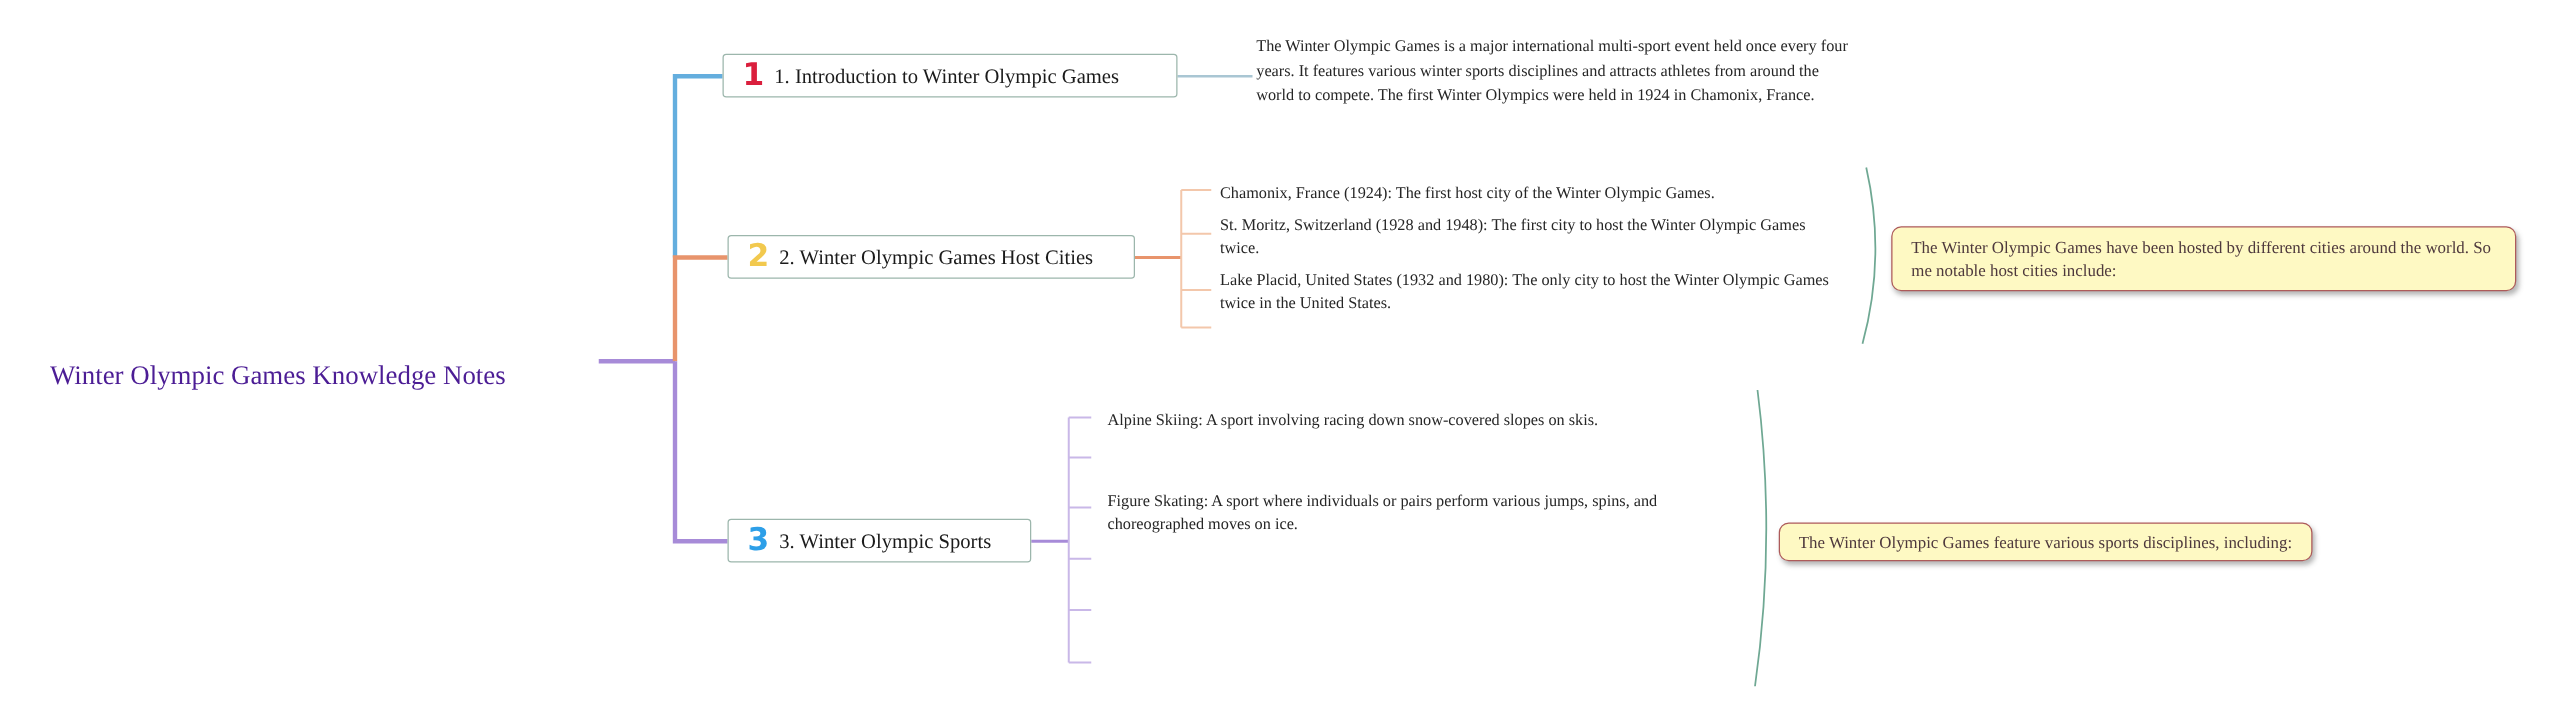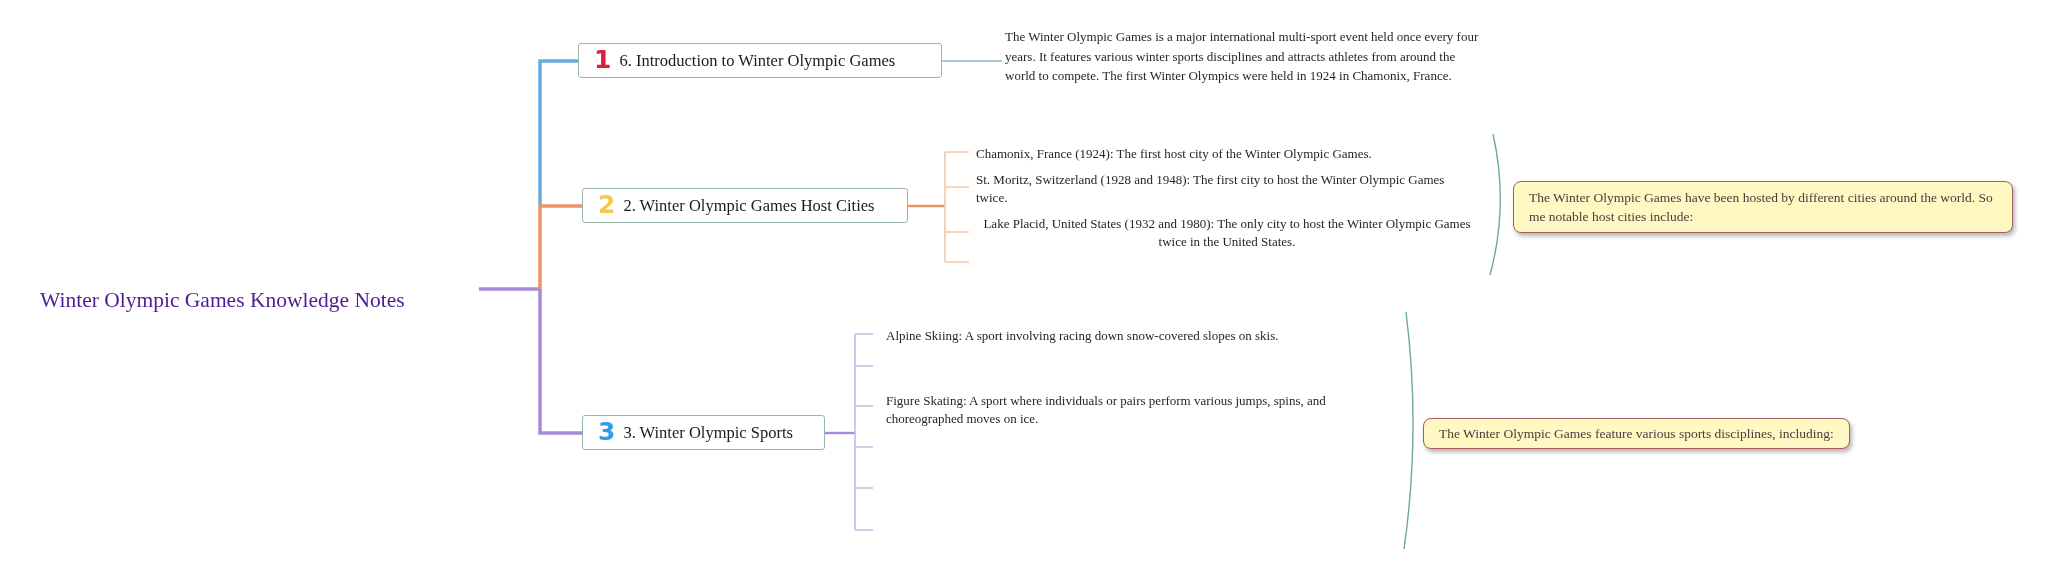--- a/index.html
+++ b/index.html
@@ -67,21 +67,21 @@
     color: #262626;
   }
   .child {
     position: absolute;
     font-size: 13px;
     line-height: 18px;
     color: #262626;
   }
   .c20 { left: 976px; top: 145px; width: 500px; }
   .c21 { left: 976px; top: 171px; width: 500px; }
-  .c22 { left: 976px; top: 215px; width: 502px; text-align: center; }
+  .c22 { left: 976px; top: 215px; width: 502px; }
   .c23 { left: 976px; top: 255px; width: 500px; }
   .c30 { left: 886px; top: 327px; width: 516px; }
   .c31 { left: 886px; top: 351px; width: 516px; }
   .c32 { left: 886px; top: 392px; width: 516px; }
   .summary {
     position: absolute;
     background: #fef9c3;
     border: 1px solid #ad5a5a;
     border-radius: 8px;
     box-shadow: 2px 3px 4px rgba(90, 90, 90, 0.45);
@@ -132,21 +132,21 @@
     </g>
 
     <path d="M1493,134 Q1509,205 1490,275" stroke="#6fa893" stroke-width="1.4"></path>
     <path d="M1406,312 Q1421,430 1404,549" stroke="#6fa893" stroke-width="1.4"></path>
   </svg>
 
   <div class="root">Winter Olympic Games Knowledge Notes</div>
 
   <div class="node b1">
     <span class="num n1">1</span>
-    <span class="nlabel">6. Introduction to Winter Olympic Games</span>
+    <span class="nlabel">1. Introduction to Winter Olympic Games</span>
   </div>
 
   <div class="node b2">
     <span class="num n2">2</span>
     <span class="nlabel">2. Winter Olympic Games Host Cities</span>
   </div>
 
   <div class="node b3">
     <span class="num n3">3</span>
     <span class="nlabel">3. Winter Olympic Sports</span>

